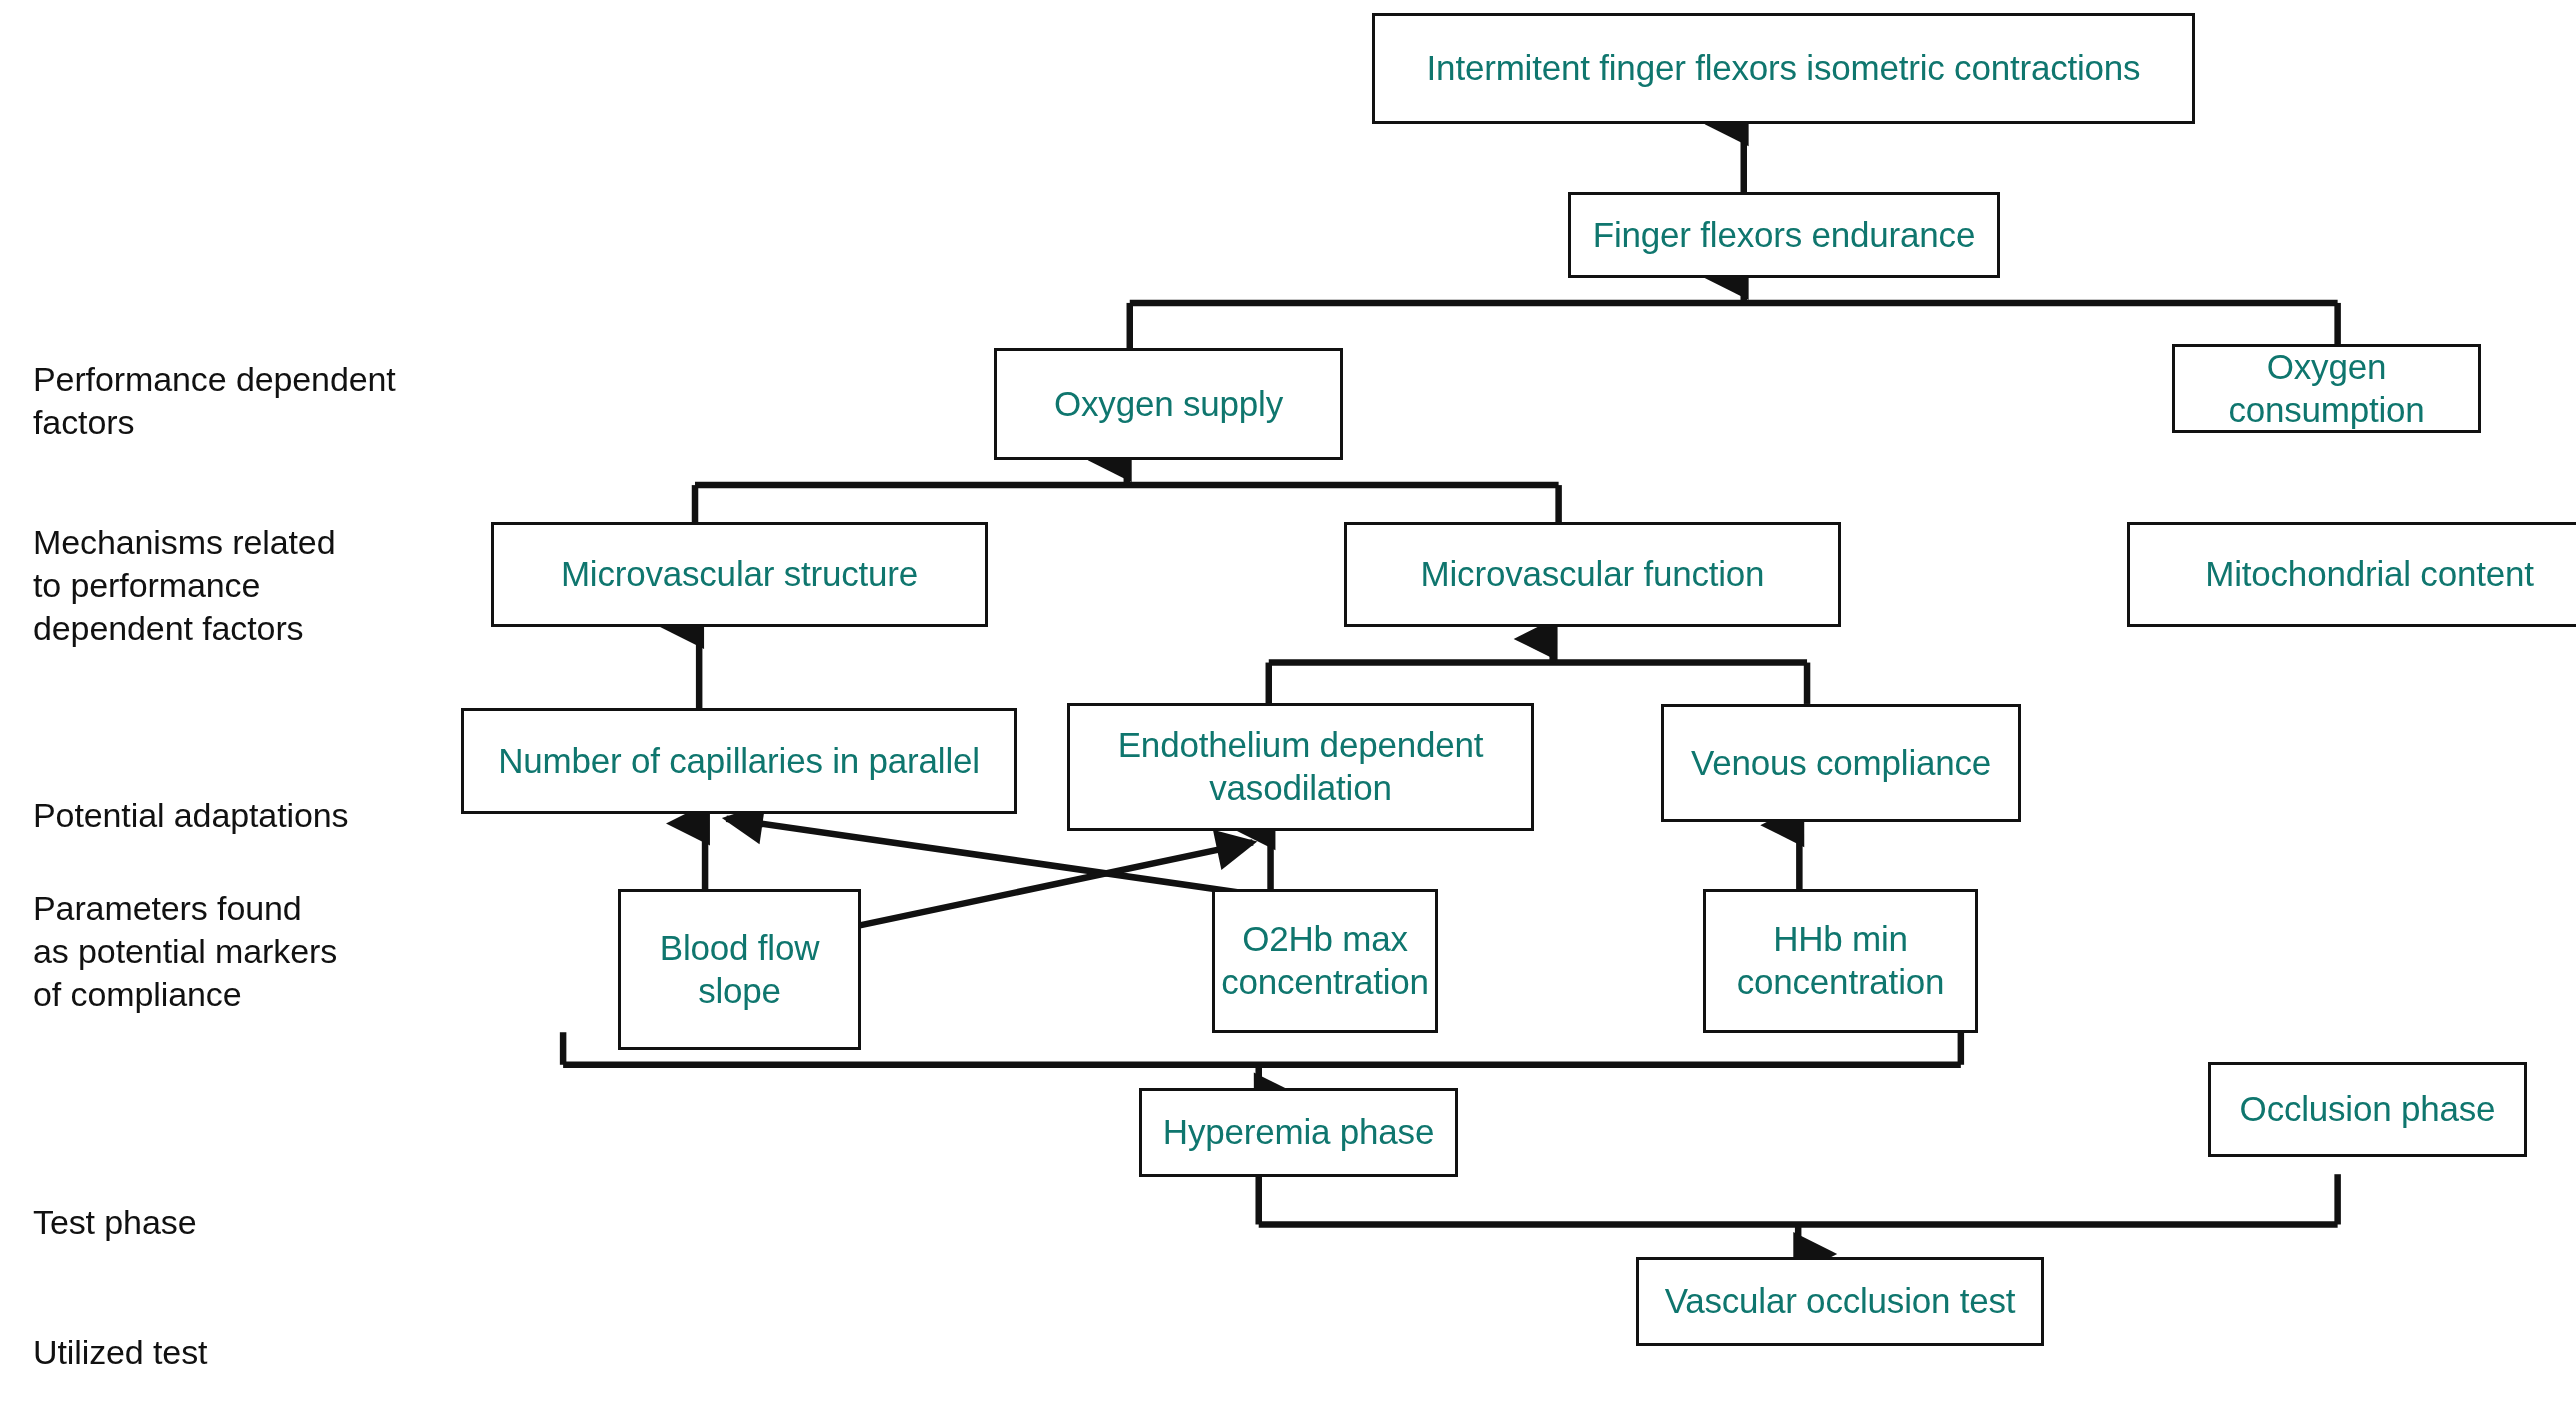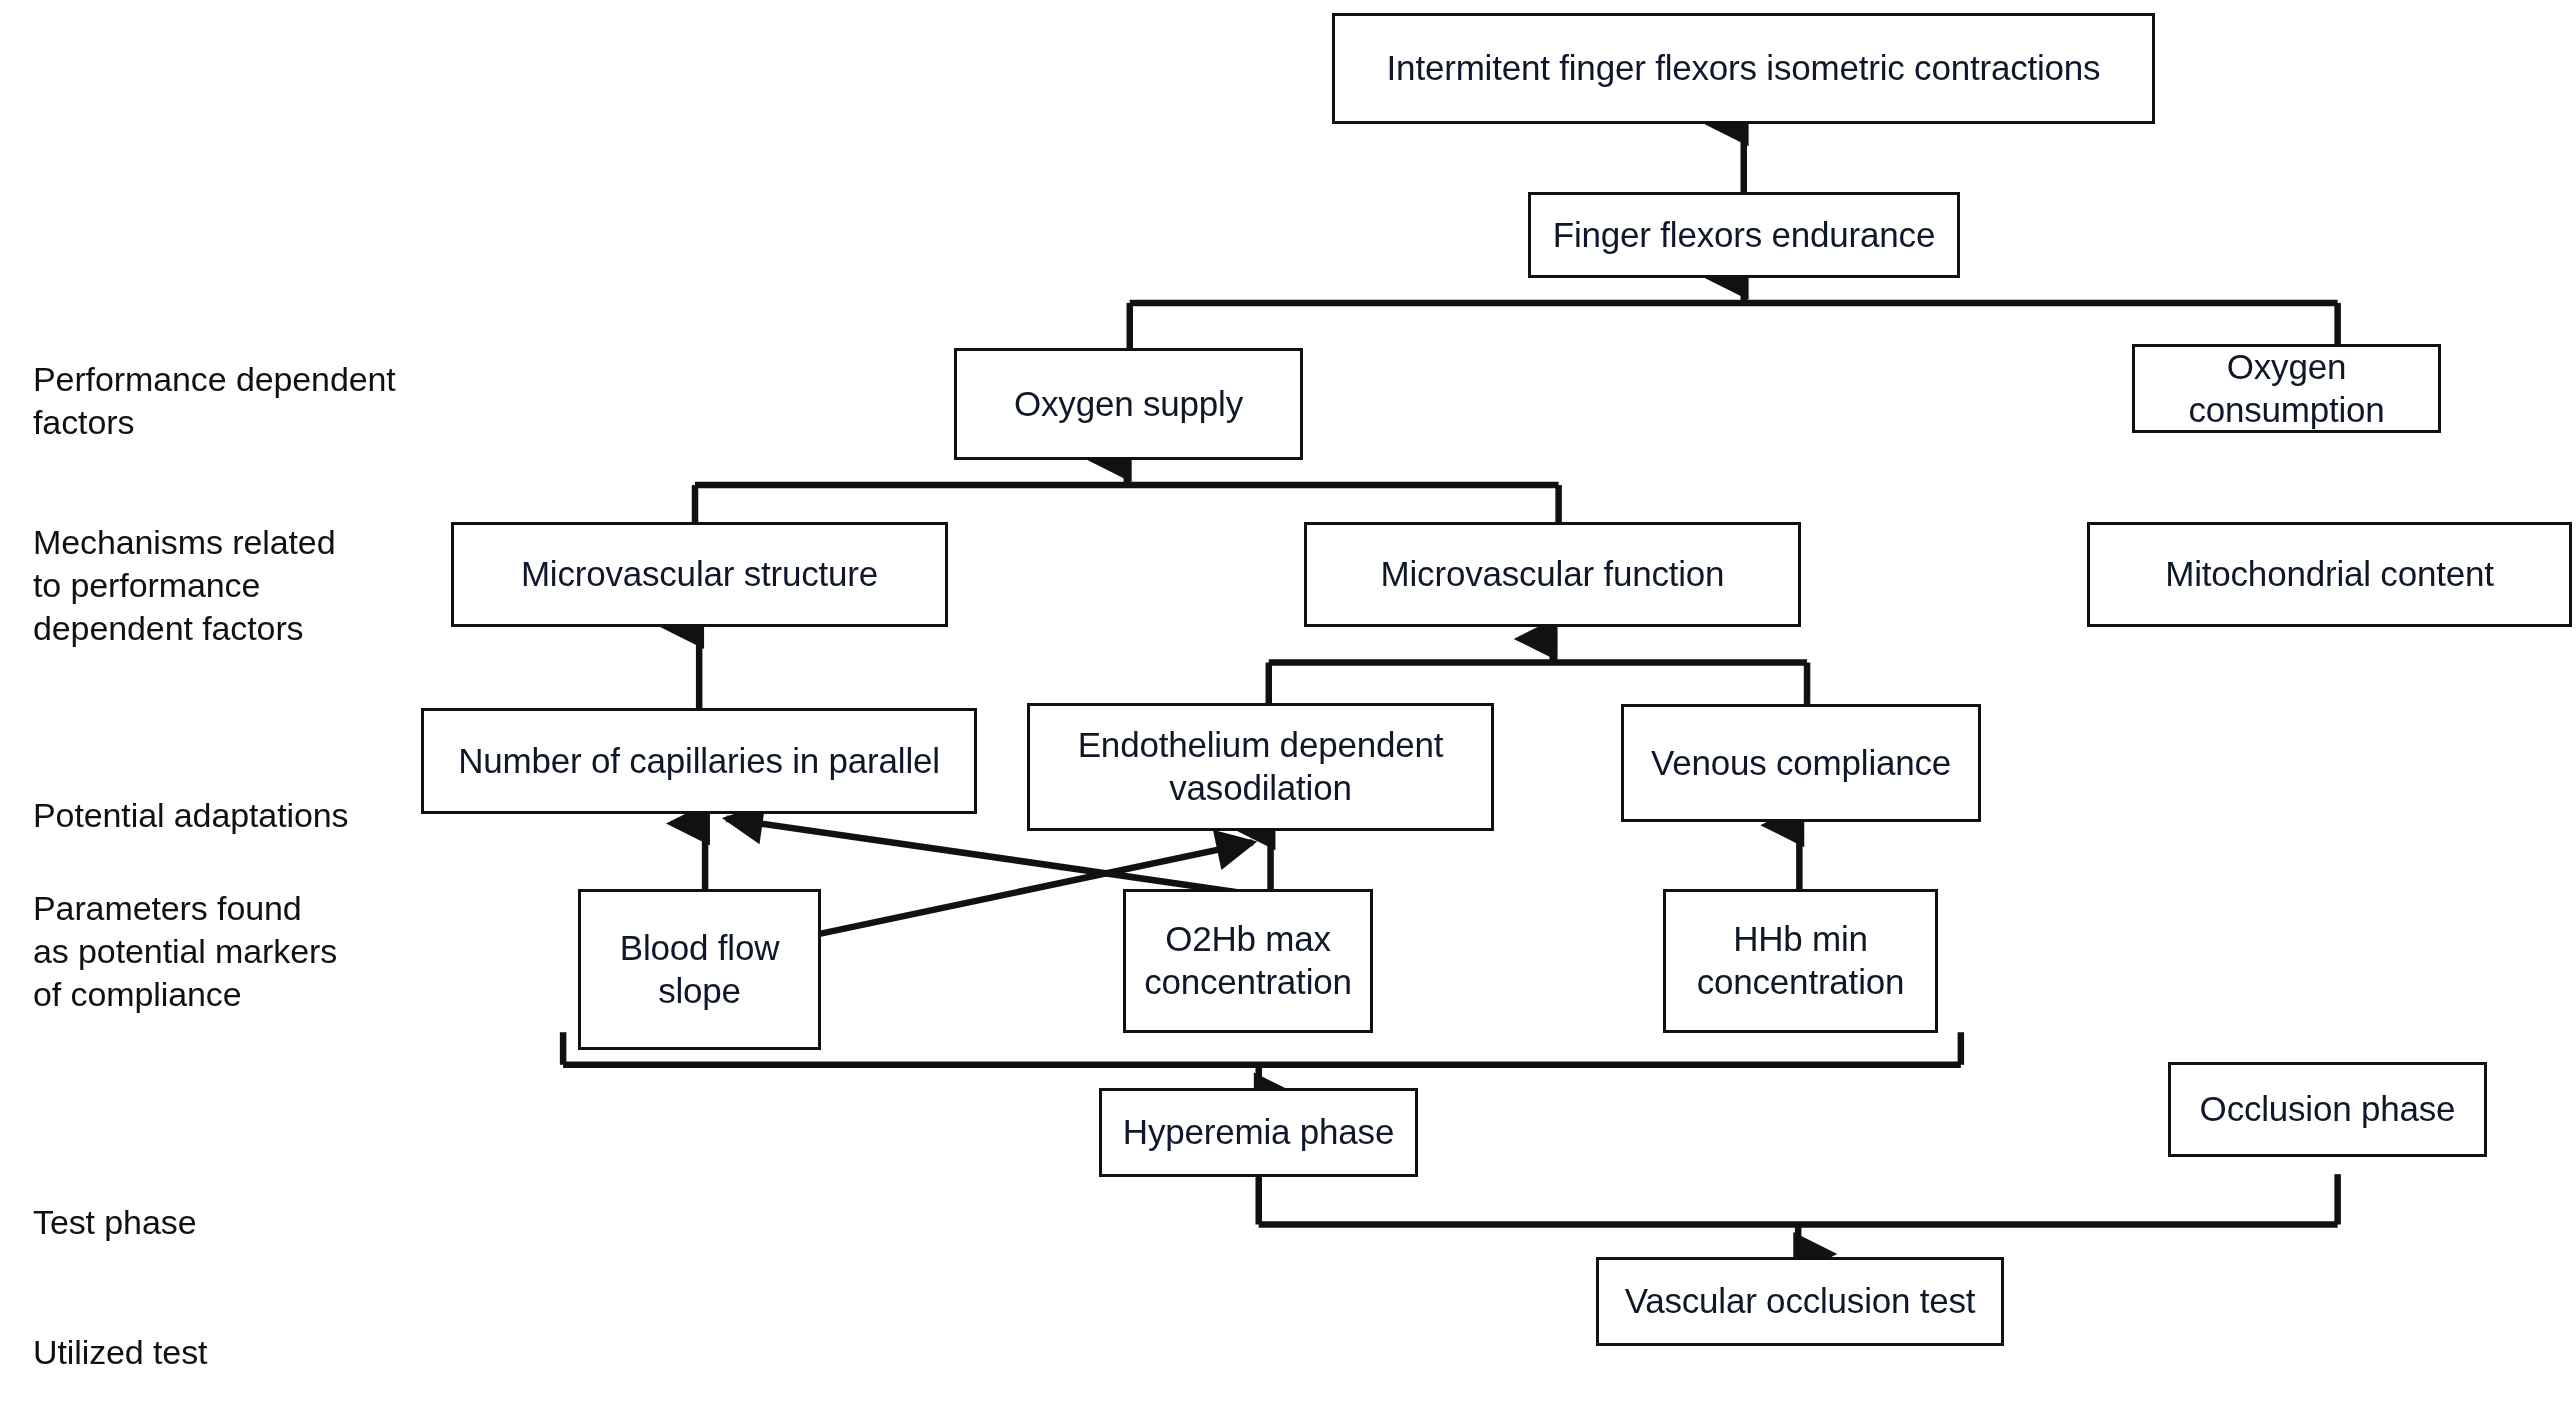--- a/index.html
+++ b/index.html
@@ -10,26 +10,27 @@
 
   .nodebox{
     position:absolute;
     box-sizing:border-box;
     background:#ffffff;
     border:3px solid #111111;
     display:flex;
     align-items:center;
     justify-content:center;
     text-align:center;
-    color:#0f172a;
+    color:#0f766e;
     font-size:35px;
     line-height:1.22;
     letter-spacing:-0.2px;
     padding:2.4px 8.3px;
     z-index:3;
+    margin-left:40px;
   }
   .tierlabel{
     position:absolute;
     color:#111111;
     font-size:34px;
     line-height:1.27;
     letter-spacing:-0.1px;
     z-index:2;
     white-space:pre-line;
   }
@@ -141,21 +142,21 @@
   <div class="nodebox" style="left:2087px; top:522px; width:485px; height:105px;">Mitochondrial content</div>
 
   <div class="nodebox" style="left:421px; top:708px; width:556px; height:106px;">Number of capillaries in parallel</div>
 
   <div class="nodebox" style="left:1027px; top:703px; width:467px; height:128px;">Endothelium dependent vasodilation</div>
 
   <div class="nodebox" style="left:1621px; top:704px; width:360px; height:118px;">Venous compliance</div>
 
   <div class="nodebox" style="left:578px; top:889px; width:243px; height:161px;">Blood flow slope</div>
 
-  <div class="nodebox" style="left:1123px; top:889px; width:250px; height:144px;">O2Hb max concentration</div>
+  <div class="nodebox" style="left:1172px; top:889px; width:226px; height:144px;">O2Hb max concentration</div>
 
   <div class="nodebox" style="left:1663px; top:889px; width:275px; height:144px;">HHb min concentration</div>
 
   <div class="nodebox" style="left:1099px; top:1088px; width:319px; height:89px;">Hyperemia phase</div>
 
   <div class="nodebox" style="left:2168px; top:1062px; width:319px; height:95px;">Occlusion phase</div>
 
   <div class="nodebox" style="left:1596px; top:1257px; width:408px; height:89px;">Vascular occlusion test</div>
 
 </div>

